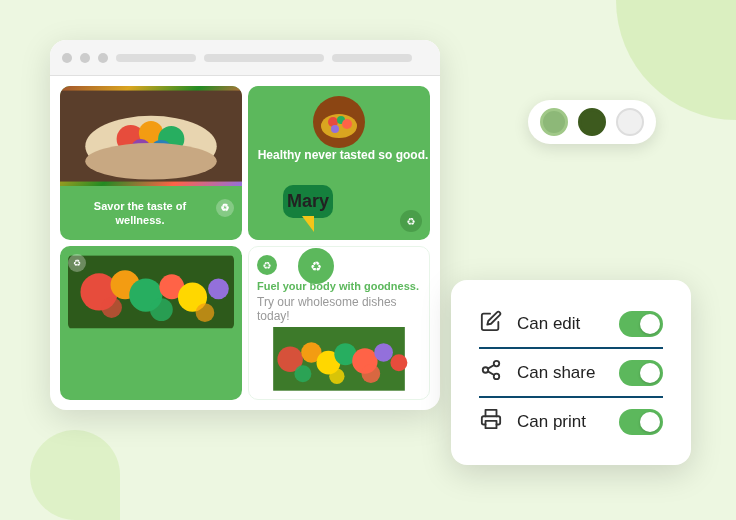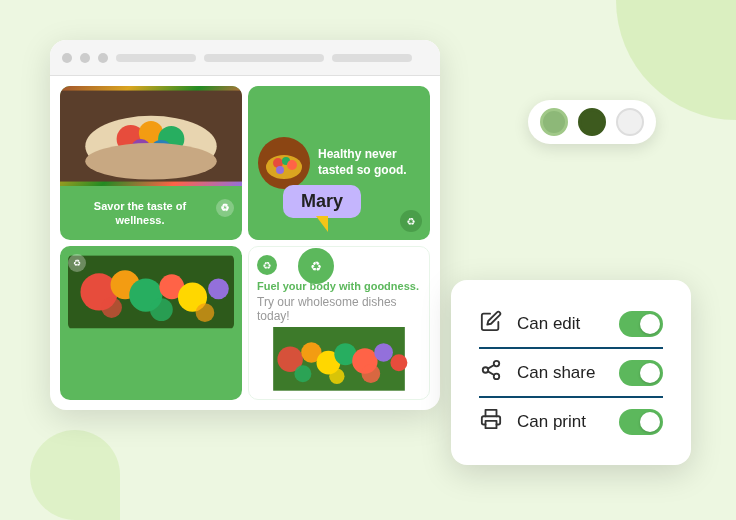--- a/index.html
+++ b/index.html
@@ -116,22 +116,23 @@
       display: flex;
       align-items: center;
     }
 
     
     .tile-top-right {
       background: #5cb85c;
       display: flex;
       align-items: center;
       justify-content: flex-start;
-      padding: 10px 10px;
-      position: relative;
+      padding: 10px 0;
+      position: relative;
+      flex-direction: column;
     }
     .tile-top-right .food-img-small {
       width: 52px;
       height: 52px;
       border-radius: 50%;
       overflow: hidden;
       flex-shrink: 0;
     }
     .tile-top-right .banner-text {
       color: #fff;
@@ -212,25 +213,25 @@
     }
 
     
     .mary-tooltip {
       position: absolute;
       top: 185px;
       left: 283px;
       z-index: 10;
     }
     .mary-bubble {
-      background: #c4b5fd;
+      background: #15803d;
       color: #222;
       font-weight: 800;
       font-size: 18px;
-      padding: 6px 18px;
+      padding: 6px 4px;
       border-radius: 10px;
       white-space: nowrap;
       position: relative;
     }
     .mary-arrow {
       position: absolute;
       bottom: -14px;
       left: 50%;
       transform: translateX(-50%);
       width: 0; height: 0;

